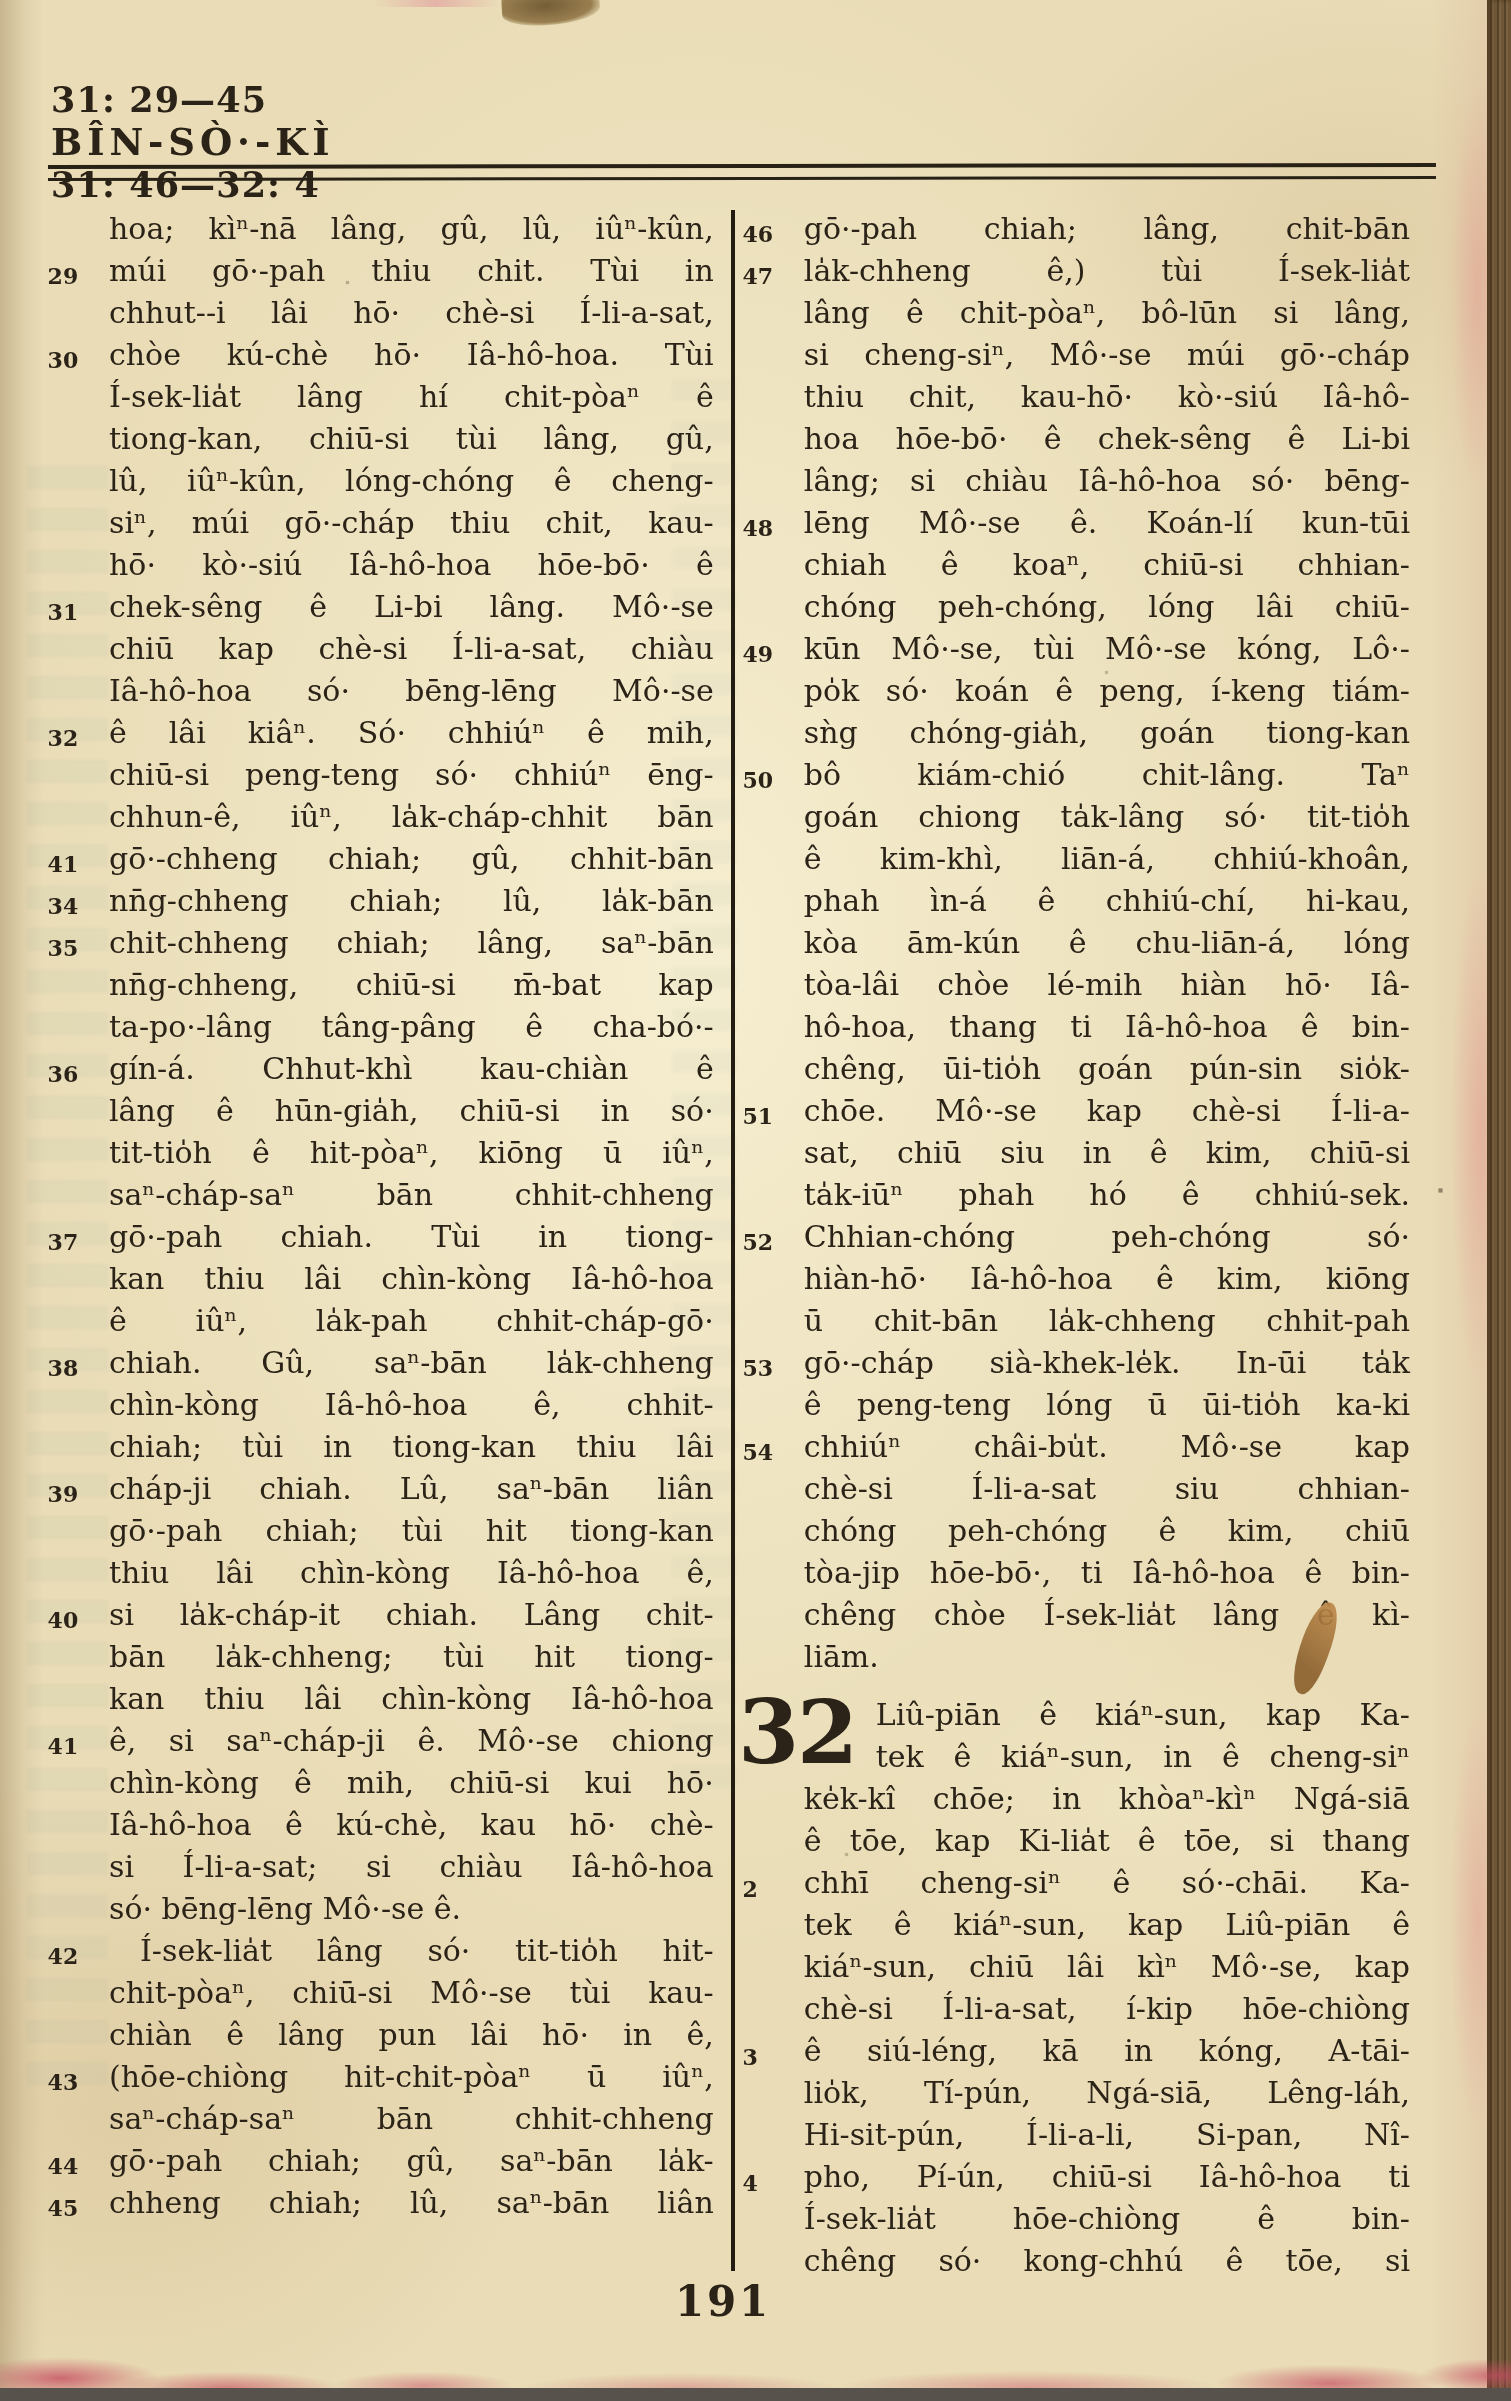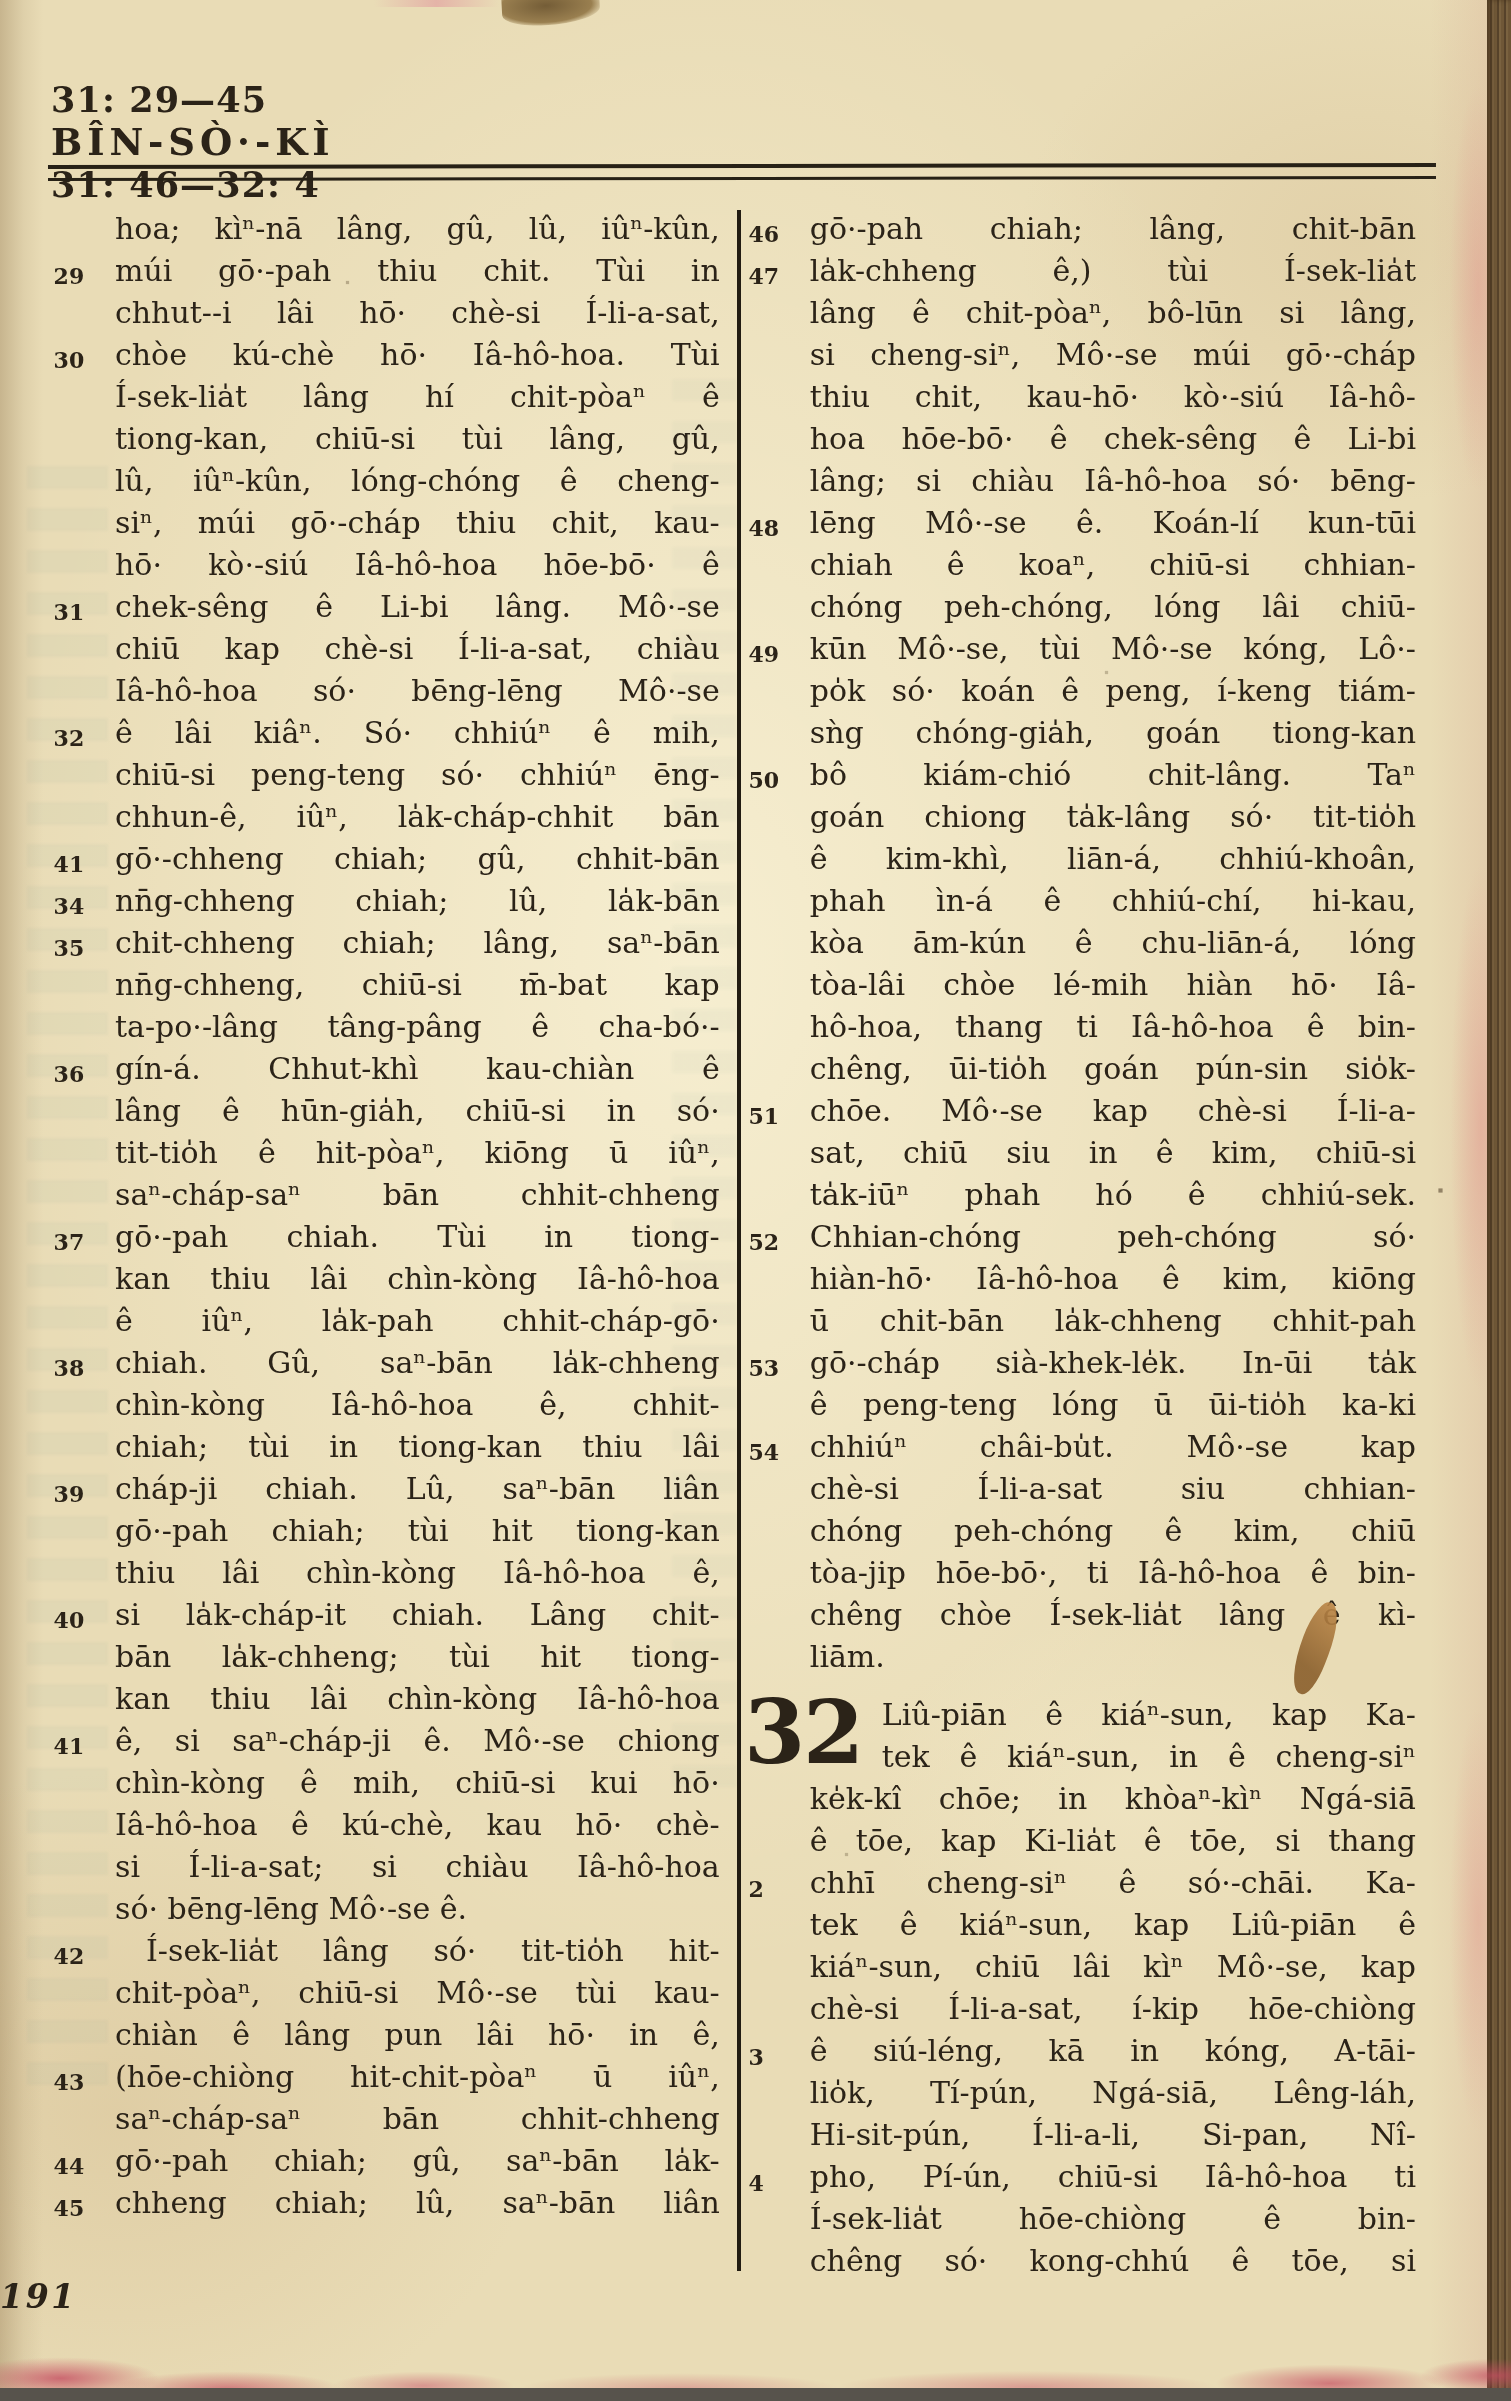--- a/index.html
+++ b/index.html
@@ -26,21 +26,21 @@
   .hdr .ht{flex:1;text-align:right;font-size:37px;letter-spacing:4.9px;}
   .hdr .hr{flex:1;text-align:right;}
   .rule2{
     position:absolute;top:164px;left:48px;right:75px;height:9.2px;
     border-top:4.3px solid #27211660;border-top-color:#272116;
     border-bottom:3.3px solid #272116;
     transform:rotate(-0.08deg);
   }
   
   .columns{
-    position:absolute;top:208px;left:46px;width:1388px;
+    position:absolute;top:208px;left:40px;width:1388px;
     display:flex;align-items:flex-start;
     font-size:30px;line-height:42px;
   }
   .col{width:691px;}
   .col-right{flex:1;}
   .vdiv{width:3.8px;height:2061px;background:#221c12;margin-top:2.2px;}
   .line{display:flex;height:42px;position:relative;}
   .vnum{
     flex:none;width:69px;box-sizing:border-box;
     font-size:22px;font-weight:bold;padding-top:5.4px;padding-left:7.6px;
@@ -56,21 +56,21 @@
   .line.ind .ltext{text-indent:31px;}
   .line.chap1{margin-top:16.3px;}
   .line.chap1 .ltext,.line.chap2 .ltext{padding-left:72px;}
   .chapnum{
     position:absolute;left:3.3px;top:-6.5px;
     font-size:88px;line-height:1;font-weight:bold;letter-spacing:-2.2px;
   }
   
   .pgnum{
     position:absolute;top:2277px;left:0;right:65px;
-    font-size:33px;font-weight:bold;letter-spacing:2.7px;font-style:italic;
+    text-align:center;font-size:42px;font-weight:bold;letter-spacing:2.7px;
   }
   
   .edge-left-shade{position:absolute;left:0;top:0;width:43px;height:100%;
     background:linear-gradient(90deg, rgba(148,122,82,0.40), rgba(148,122,82,0.12) 55%, transparent);}
   .edge-right-pink{position:absolute;right:20.6px;top:0;width:60px;height:100%;
     background:
       radial-gradient(ellipse 38px 271px at 80% 12%, rgba(226,150,142,0.45), transparent 75%),
       radial-gradient(ellipse 41px 352px at 85% 47%, rgba(226,150,142,0.50), transparent 75%),
       radial-gradient(ellipse 38px 282px at 80% 80%, rgba(226,150,142,0.42), transparent 75%),
       linear-gradient(90deg, transparent, rgba(210,160,140,0.25));}

